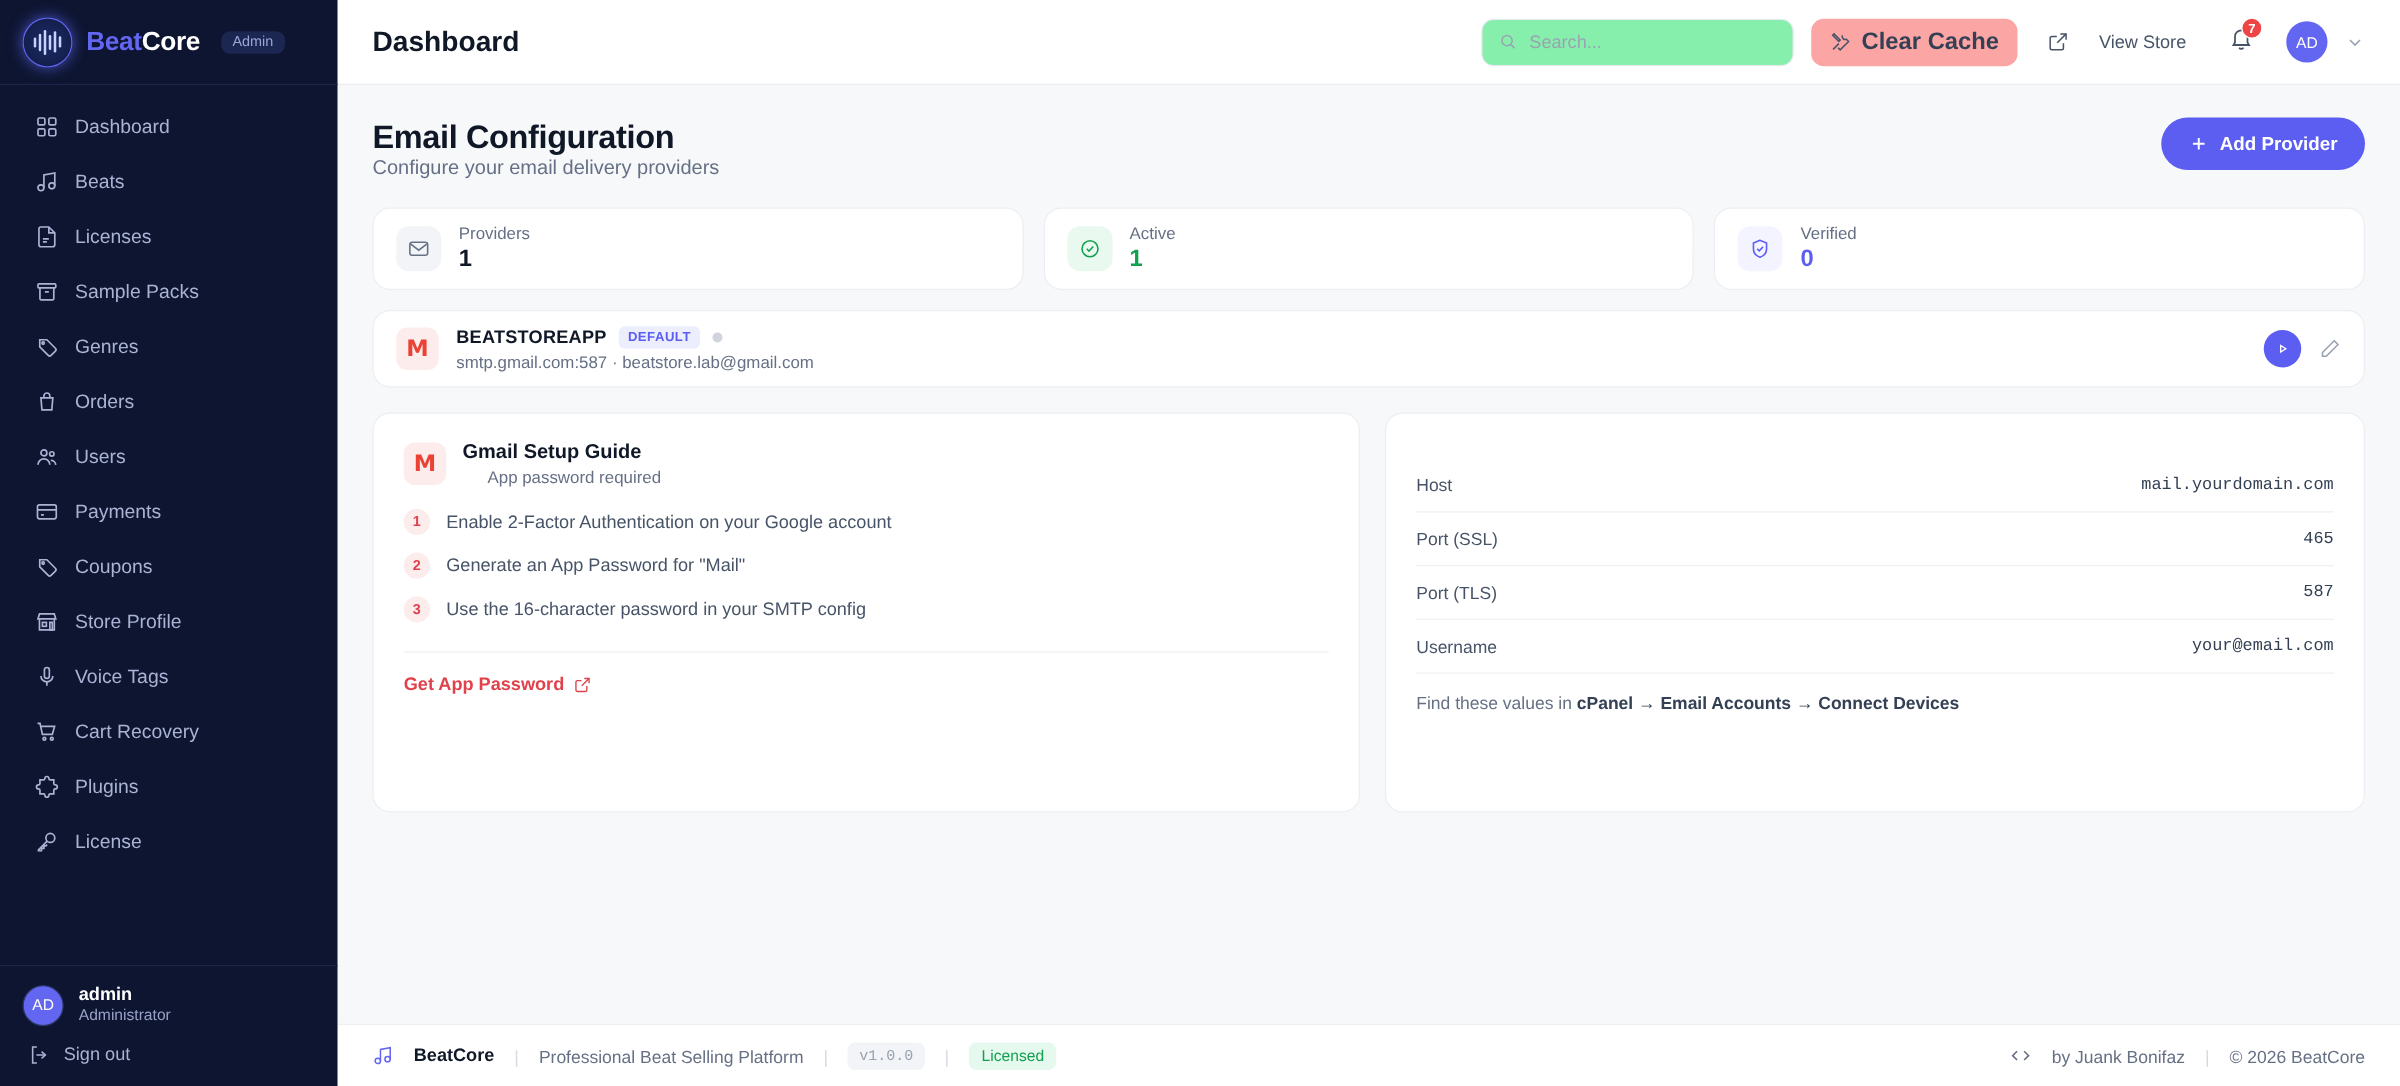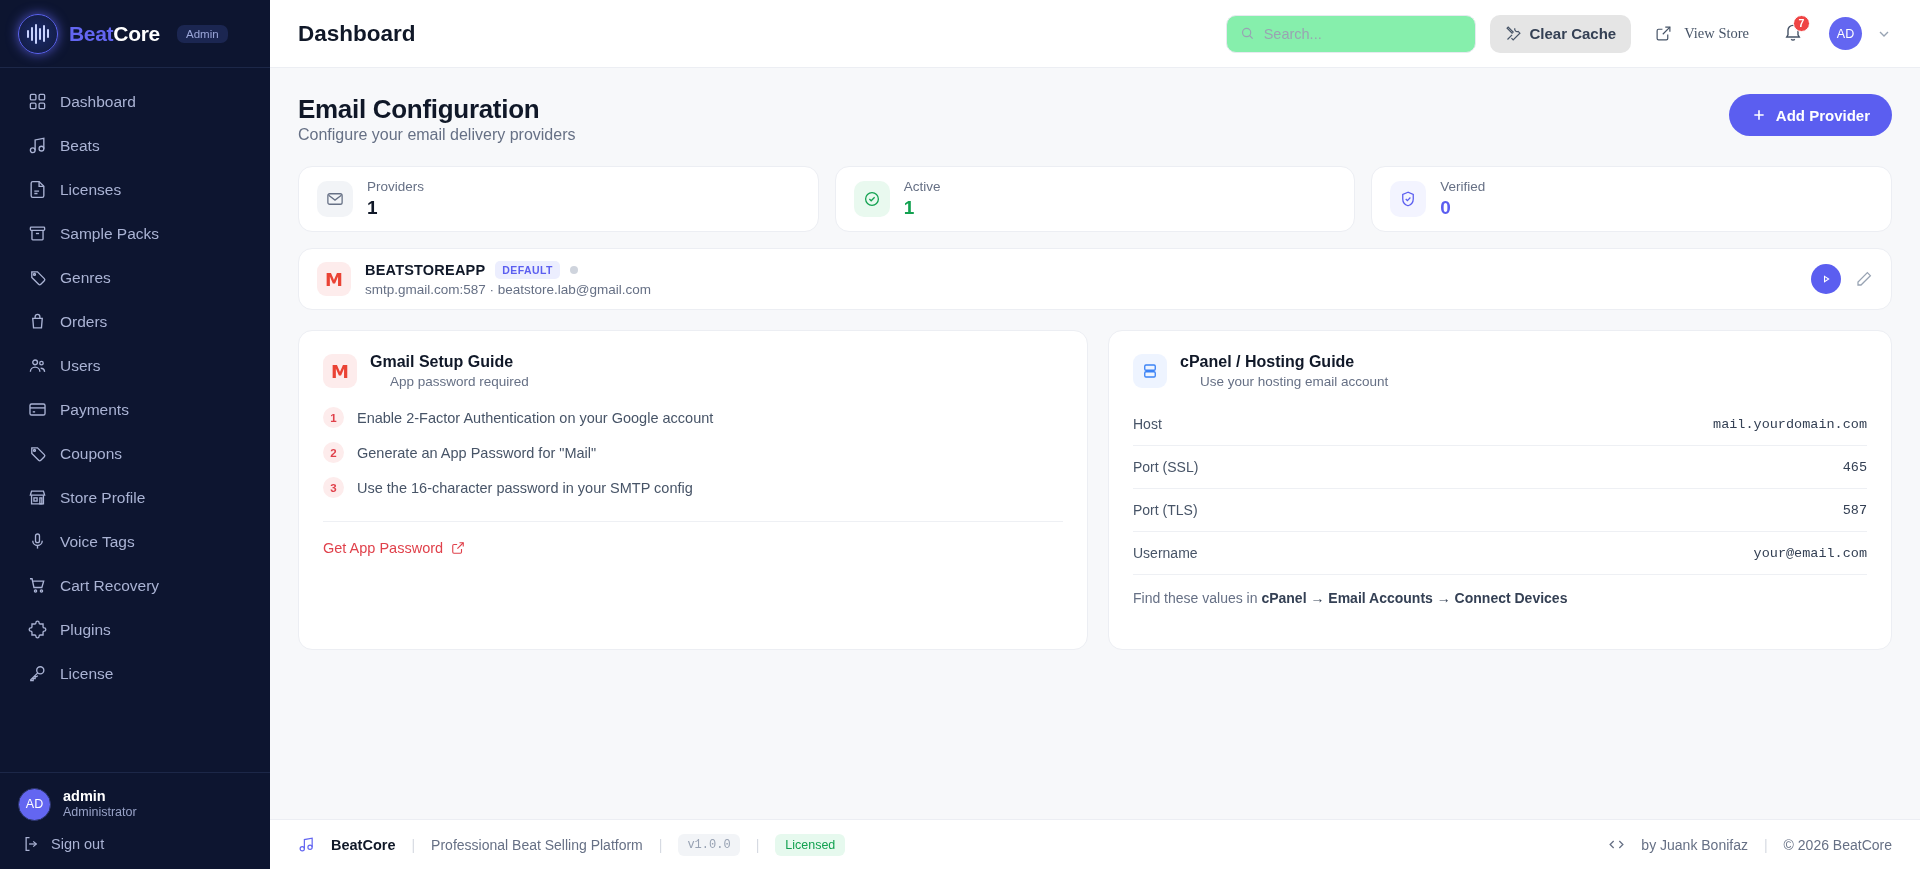--- a/index.html
+++ b/index.html
@@ -81,30 +81,30 @@
   .search {
     width: 250px; height: 38px; background: #86efac; border: 1px solid #e7eaf0;
     border-radius: 10px; display: flex; align-items: center; gap: 9px; padding: 0 13px;
   }
   .search input {
     border: 0; outline: 0; background: transparent; font-size: 14.5px;
     color: #475467; width: 100%; font-family: "Liberation Sans", sans-serif;
   }
   .search input::placeholder { color: #9aa3b2; }
   .btn-soft {
-    height: 38px; background: #e5e5e5; border-radius: 10px; border: 0;
+    height: 38px; background: #fca5a5; border-radius: 10px; border: 0;
     display: flex; align-items: center; gap: 8px; padding: 0 15px;
-    font-size: 15px; font-weight: bold; color: #344054; cursor: pointer;
+    font-size: 19px; font-weight: bold; color: #344054; cursor: pointer;
     font-family: "Liberation Sans", sans-serif;
   }
   .btn-ghost {
     height: 38px; background: transparent; border: 0;
-    display: flex; align-items: center; gap: 12px; padding: 0 10px;
+    display: flex; align-items: center; gap: 24px; padding: 0 10px;
     font-size: 14.5px; color: #475467; cursor: pointer;
-    font-family: Liberation Serif, serif;
+    font-family: Liberation Sans, sans-serif;
   }
   .bell-wrap { position: relative; padding: 0 6px 0 10px; cursor: pointer; }
   .bell-badge {
     position: absolute; top: -7px; right: -1px; min-width: 17px; height: 17px;
     background: #ef4444; color: #fff; font-size: 10.5px; font-weight: bold;
     border-radius: 9px; display: flex; align-items: center; justify-content: center;
     padding: 0 4px; border: 1.5px solid #fff;
   }
   .top-avatar {
     width: 33px; height: 33px; border-radius: 50%; background: #6366f1;
@@ -182,21 +182,21 @@
   .step { display: flex; align-items: center; gap: 13px; margin-bottom: 14px; }
   .step-num {
     width: 21px; height: 21px; border-radius: 50%; background: #fdecec;
     color: #e0414b; font-size: 11.5px; font-weight: bold;
     display: flex; align-items: center; justify-content: center; flex: 0 0 21px;
   }
   .step-text { font-size: 14.5px; color: #475467; }
   .divider { border-top: 1px solid #eef0f4; margin: 9px 0 0 0; }
   .link-red {
     display: inline-flex; align-items: center; gap: 8px; margin-top: 18px;
-    color: #e0414b; font-size: 14.5px; font-weight: normal; text-decoration: none; cursor: pointer;
+    color: #e0414b; font-size: 14.5px; font-weight: bold; text-decoration: none; cursor: pointer;
   }
 
   .kv { display: flex; align-items: center; padding: 13px 0; border-bottom: 1px solid #eef0f4; }
   .kv:first-of-type { border-top: 0; }
   .kv-k { font-size: 14px; color: #475467; }
   .kv-v {
     margin-left: auto; font-size: 13.5px; color: #344054;
     font-family: "Liberation Mono", monospace;
   }
   .kv-note { font-size: 14px; color: #667085; padding-top: 15px; }
@@ -524,32 +524,20 @@
             <span>Get App Password</span>
             <svg width="14" height="14" viewBox="0 0 24 24" fill="none" stroke="#e0414b" stroke-width="1.9">
                 <path d="M18 13.5V19a2 2 0 0 1-2 2H5a2 2 0 0 1-2-2V8a2 2 0 0 1 2-2h5.5"></path>
                 <path d="M14.5 3H21v6.5"></path>
                 <path d="M21 3 11 13"></path>
               </svg>
           </a>
         </div>
 
         <div class="card cpanel">
-          <div class="card-head">
-            <div class="cp-ico">
-              <svg width="18" height="18" viewBox="0 0 24 24" fill="none" stroke="#3b82f6" stroke-width="1.8">
-                  <rect x="5" y="4" width="14" height="7" rx="1.6"></rect>
-                  <rect x="5" y="13" width="14" height="7" rx="1.6"></rect>
-                </svg>
-            </div>
-            <div>
-              <div class="card-title">cPanel / Hosting Guide</div>
-              <div class="card-sub">Use your hosting email account</div>
-            </div>
-          </div>
           <div style="margin-top:14px">
             <div class="kv">
               <span class="kv-k">Host</span>
               <span class="kv-v">mail.yourdomain.com</span>
             </div>
             <div class="kv">
               <span class="kv-k">Port (SSL)</span>
               <span class="kv-v">465</span>
             </div>
             <div class="kv">

